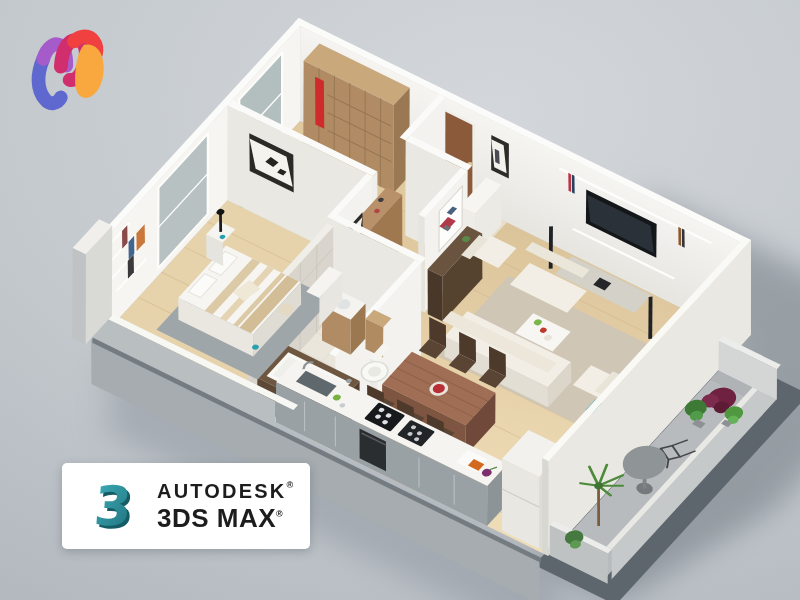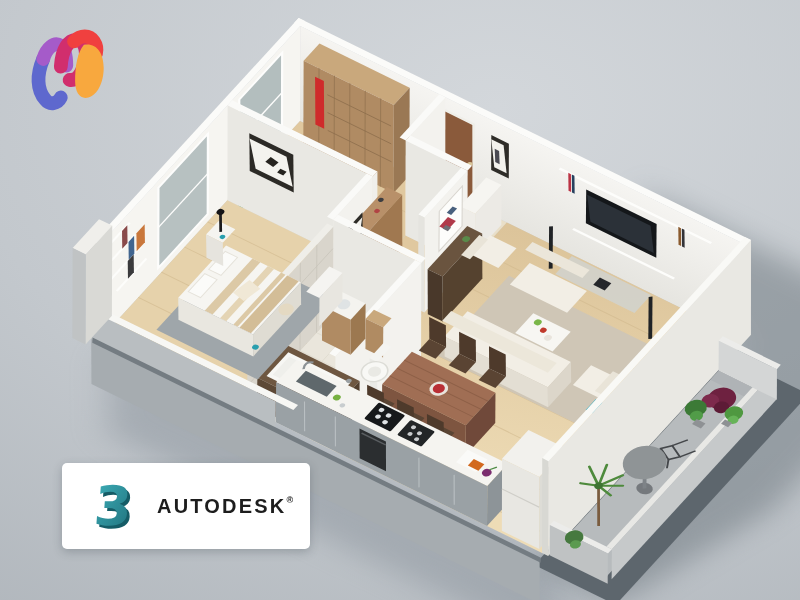--- a/index.html
+++ b/index.html
@@ -458,16 +458,17 @@
       <linearGradient id="g3" x1="0" y1="0" x2="1" y2="1">
         <stop offset="0" stop-color="#3fb0ba"></stop>
             <stop offset="1" stop-color="#1e6f7a"></stop>
       </linearGradient>
     </defs>
     <text x="34" y="50" text-anchor="middle" font-family="DejaVu Sans, sans-serif" font-size="56" font-weight="bold" style="fill:var(--logo-teal-dark)" transform="translate(3,3) skewX(-4)">3</text>
     <text x="34" y="50" text-anchor="middle" font-family="DejaVu Sans, sans-serif" font-size="56" font-weight="bold" fill="url(#g3)" transform="skewX(-4)">3</text>
   </svg>
   <div class="badge-text">
     <div class="brand"><span>AUTODESK</span><sup>®</sup></div>
+    <div class="product"><span>3DS MAX</span><sup>®</sup></div>
   </div>
 </div>
 
 </div>
 
 </body></html>

